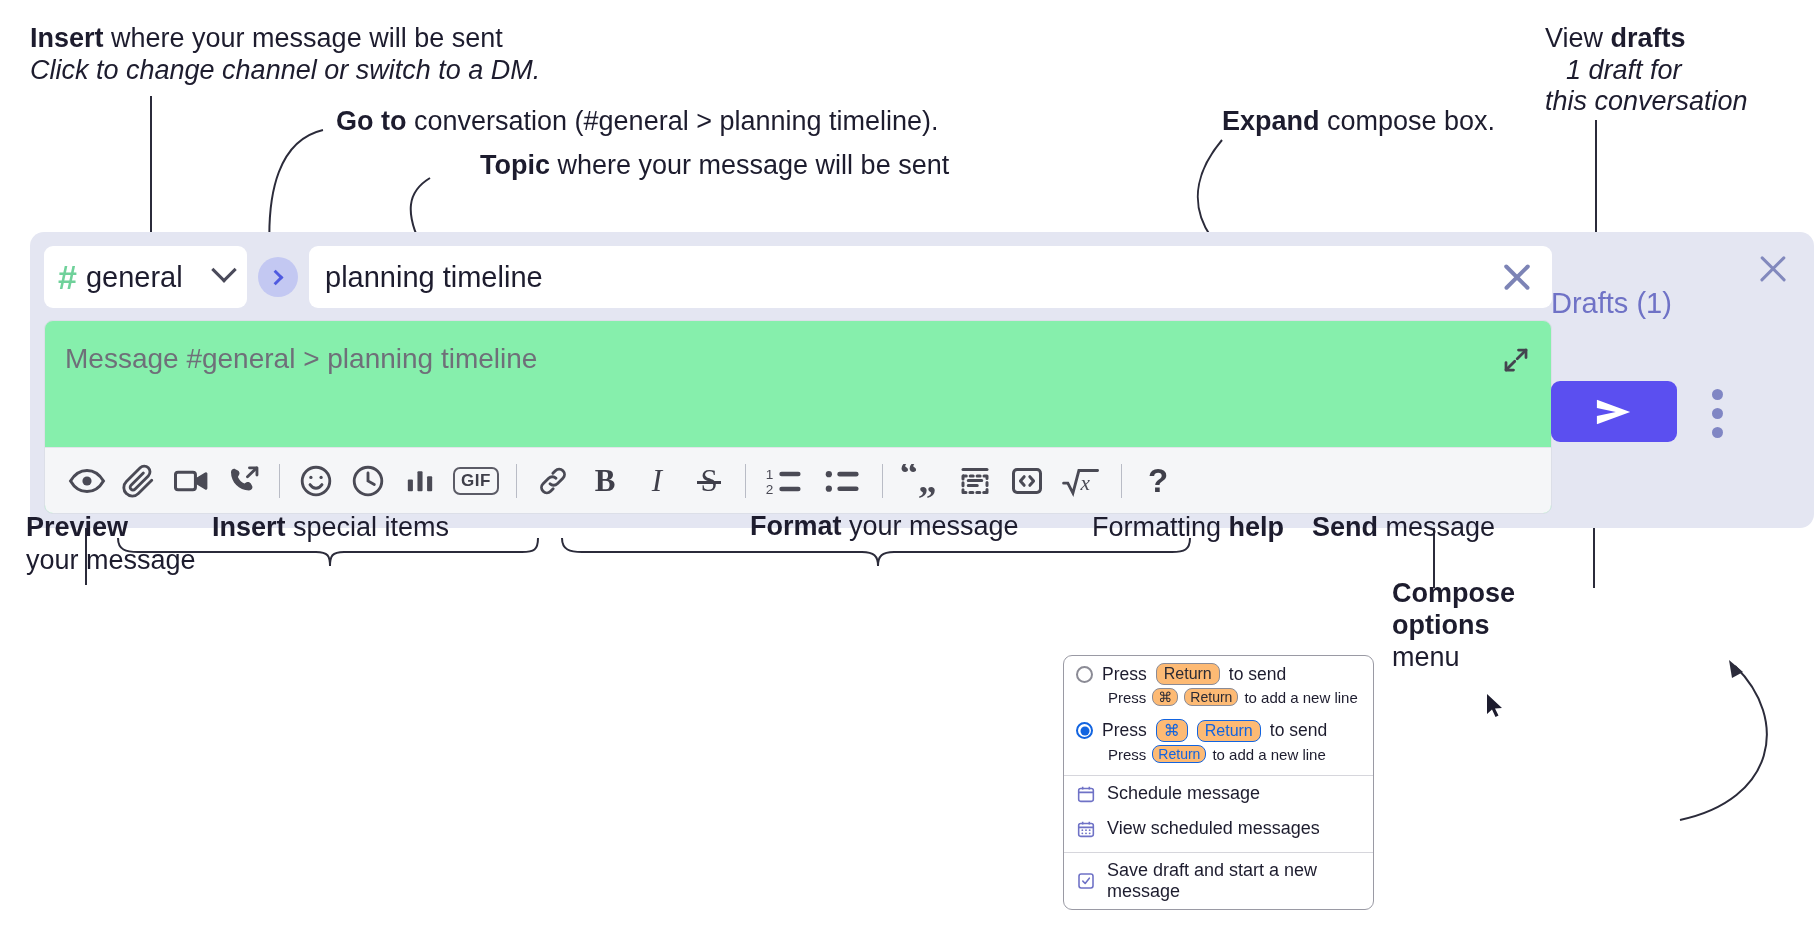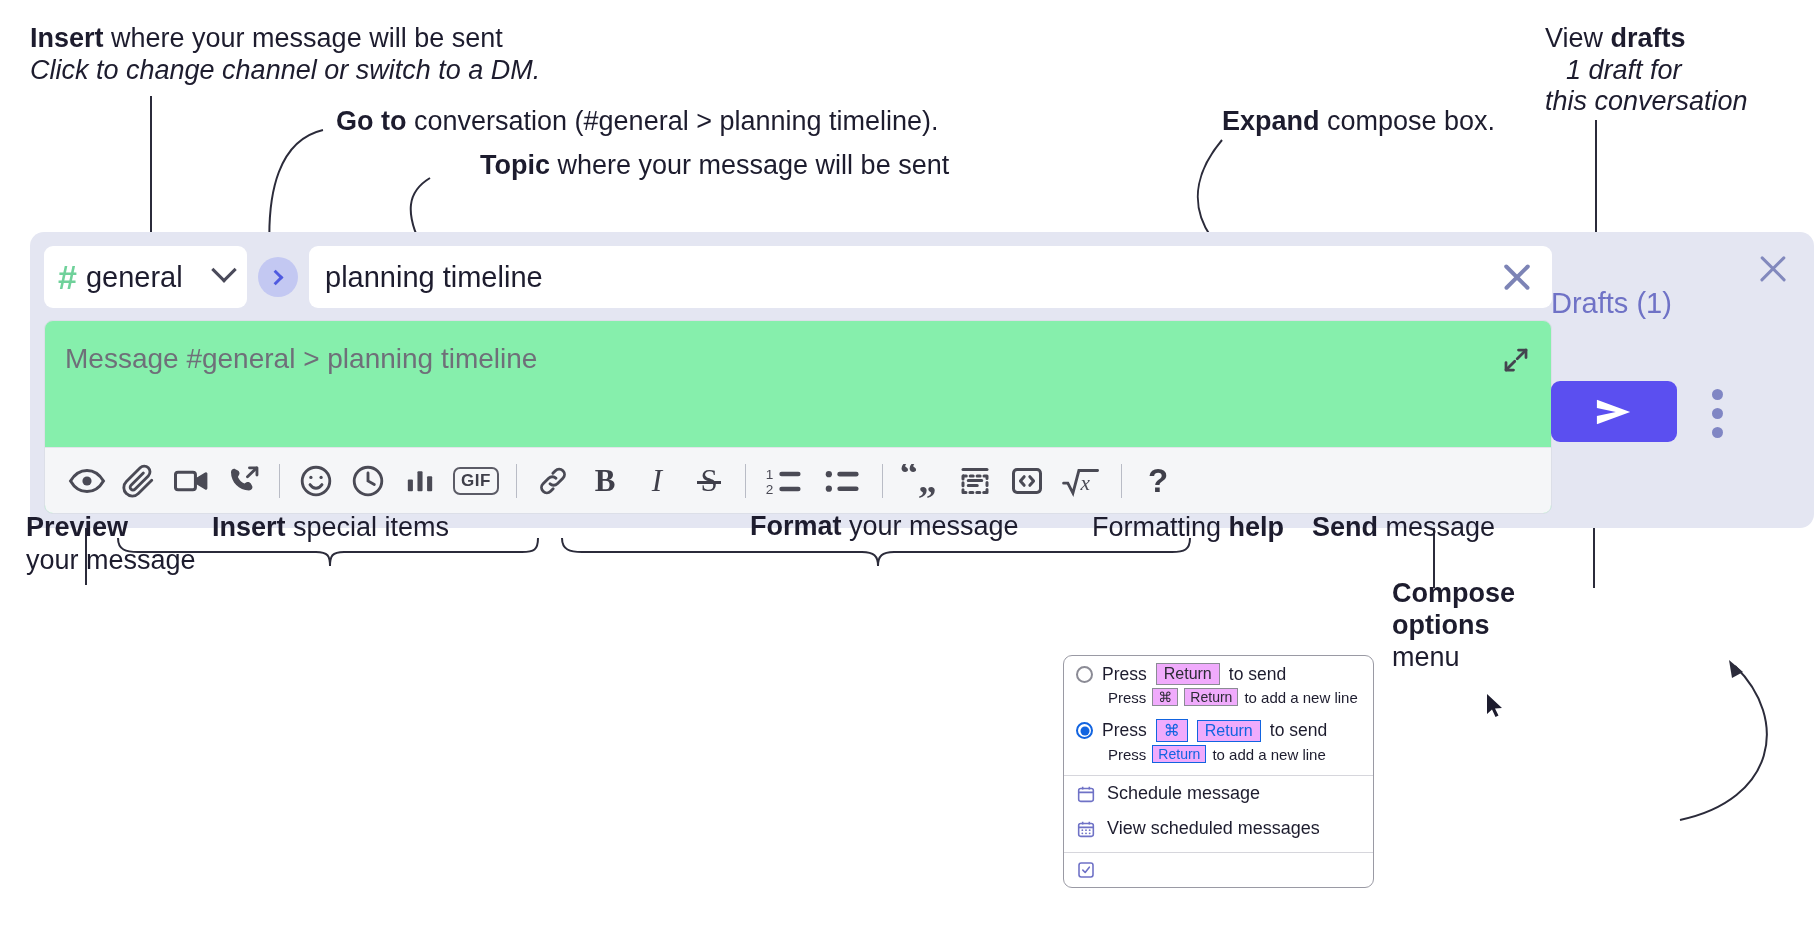--- a/index.html
+++ b/index.html
@@ -106,22 +106,22 @@
     position:absolute; left:1063px; top:655px; width:311px;
     background:#fff; border:1px solid #9a9aa4; border-radius:9px;
     font-size:17.5px; color:#1d1c2e; overflow:hidden;
   }
   .mrow { display:flex; align-items:center; padding:7px 12px 2px 12px; gap:9px; }
   .mrow.sub { padding:1px 12px 6px 44px; font-size:15px; gap:6px; }
   .radio { width:17px; height:17px; border:2px solid #8b8b95; border-radius:50%; flex:0 0 auto; position:relative; cursor:pointer; }
   .radio.on { border-color:#1264e0; }
   .radio.on:after { content:""; position:absolute; left:50%; top:50%; width:9px; height:9px; background:#1264e0; border-radius:50%; transform:translate(-50%,-50%); }
   .key {
-    border:1px solid #8b8b95; border-radius:0; padding:1px 7px; font-size:16px;
-    color:#2b2b35; background:#f0abfc; white-space:nowrap;
+    border:1px solid #8b8b95; border-radius:8px; padding:1px 7px; font-size:16px;
+    color:#2b2b35; background:#fdba74; white-space:nowrap;
   }
   .mrow.sub .key { font-size:14px; padding:0px 5px; }
   .key.blue { border-color:#1264e0; color:#1264e0; }
   .mdiv { height:1px; background:#d6d6dc; margin-top:6px; }
   .mitem { display:flex; align-items:center; gap:11px; padding:7px 12px; cursor:pointer; font-size:18px; }
   .mi-ico { width:20px; height:20px; flex:0 0 auto; }
 
   .cursor-arrow { position:absolute; left:1485px; top:692px; }
 </style>
 </head>
@@ -452,18 +452,19 @@
     <span>View scheduled messages</span>
   </div>
 
   <div class="mdiv"></div>
 
   <div class="mitem">
     <svg class="mi-ico" viewBox="0 0 24 24" fill="none" stroke="#6f72c6" stroke-width="1.9" stroke-linecap="round" stroke-linejoin="round">
       <rect x="3.6" y="3.6" width="16.8" height="16.8" rx="2.6"></rect>
       <path d="M8.2 12.2 L11 15 L16 8.6"></path>
     </svg>
+    <span>Save draft and start a new message</span>
   </div>
 </div>
 
 <svg class="cursor-arrow" width="22" height="30" viewBox="0 0 22 30">
   <path d="M2 2 L2 22 L7 17.5 L10.5 25 L13.5 23.5 L10 16.5 L17 16 Z" fill="#1d1c2e"></path>
 </svg>
 
 </body></html>

